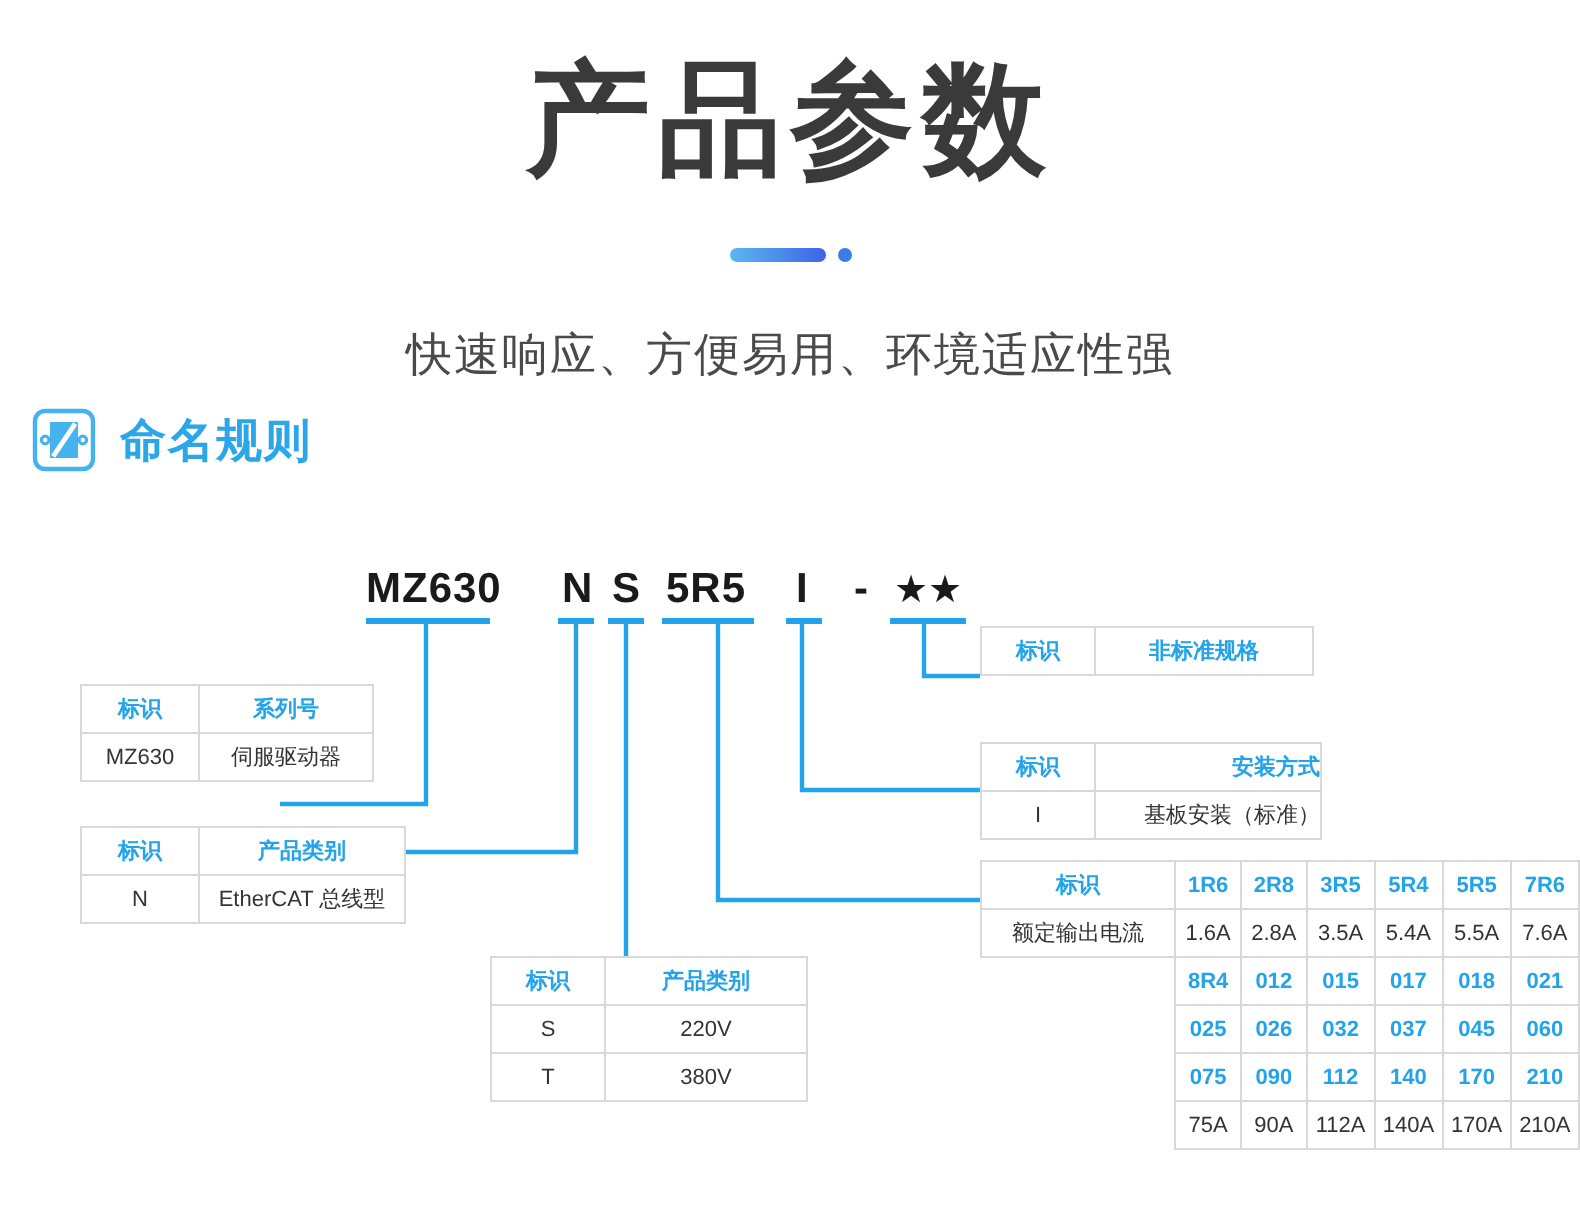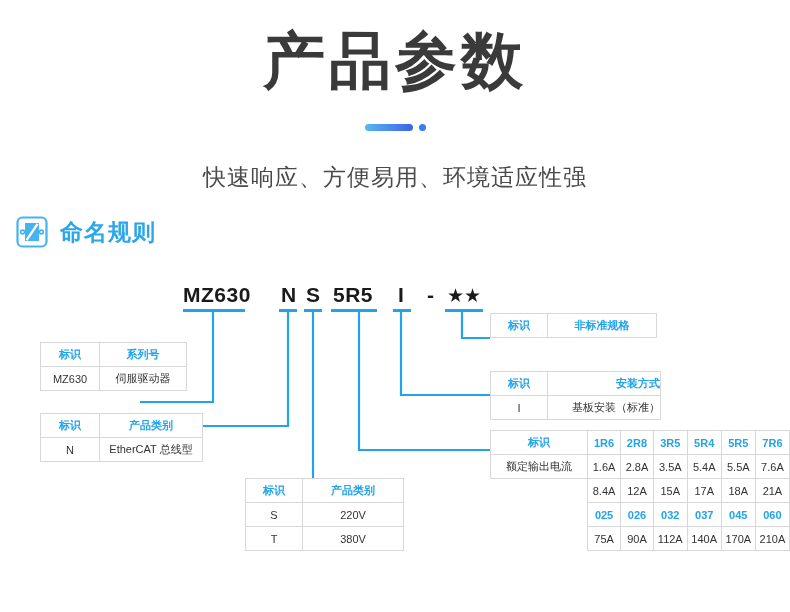--- a/index.html
+++ b/index.html
@@ -38,21 +38,21 @@
   .sub-title{
     position:absolute;left:0;top:162px;width:790px;
     text-align:center;
     font-size:23px;
     letter-spacing:1px;
     color:#4a4a4a;
   }
 
   
   .section-head{
-    position:absolute;left:16px;top:216px;
+    position:absolute;left:16px;top:204px;
     display:flex;align-items:center;gap:12px;
   }
   .sec-icon{width:32px;height:32px;display:block;}
   .sec-label{
     font-size:23px;font-weight:bold;color:#2BA6E8;letter-spacing:1px;
   }
 
   
   .model{
     position:absolute;top:283px;left:0;width:790px;height:30px;
@@ -258,38 +258,47 @@
       <td class="lbl">额定输出电流</td>
       <td>1.6A</td>
       <td>2.8A</td>
       <td>3.5A</td>
       <td>5.4A</td>
       <td>5.5A</td>
       <td>7.6A</td>
     </tr>
     <tr>
       <td class="lbl" style="border:none;"></td>
-      <td>8.4A</td>
-      <td>12A</td>
-      <td>15A</td>
-      <td>17A</td>
-      <td>18A</td>
-      <td>21A</td>
+      <td class="h">8R4</td>
+      <td class="h">012</td>
+      <td class="h">015</td>
+      <td class="h">017</td>
+      <td class="h">018</td>
+      <td class="h">021</td>
     </tr>
     <tr>
       <td class="lbl" style="border:none;"></td>
       <td class="h">025</td>
       <td class="h">026</td>
       <td class="h">032</td>
       <td class="h">037</td>
       <td class="h">045</td>
       <td class="h">060</td>
     </tr>
     <tr>
       <td class="lbl" style="border:none;"></td>
+      <td class="h">075</td>
+      <td class="h">090</td>
+      <td class="h">112</td>
+      <td class="h">140</td>
+      <td class="h">170</td>
+      <td class="h">210</td>
+    </tr>
+    <tr>
+      <td class="lbl" style="border:none;"></td>
       <td>75A</td>
       <td>90A</td>
       <td>112A</td>
       <td>140A</td>
       <td>170A</td>
       <td>210A</td>
     </tr>
   </tbody>
     </table>
 

